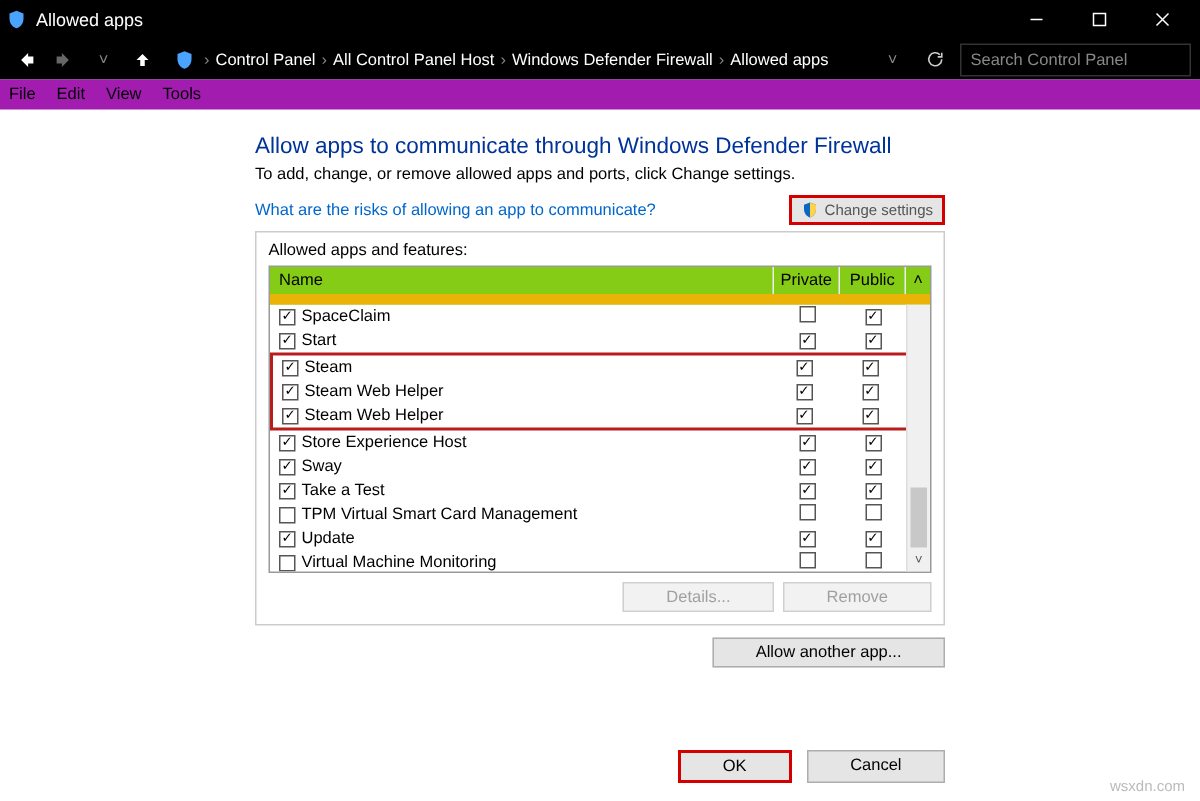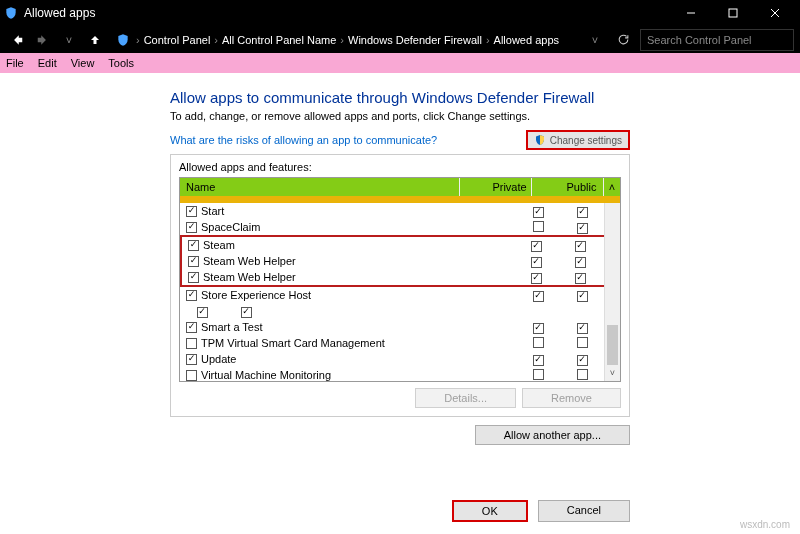--- a/index.html
+++ b/index.html
@@ -17,41 +17,41 @@
   .navbtn { width: 22px; height: 22px; display: flex; align-items: center; justify-content: center; color: #aaa; }
   .navbtn.active { color: #fff; }
   .breadcrumb { flex: 1; display: flex; align-items: center; height: 22px; background: #000; padding: 0 6px; gap: 2px; font-size: 11px; }
   .bc-sep { color: #888; padding: 0 2px; }
   .bc-item { color: #fff; white-space: nowrap; }
   .bc-shield { width: 14px; height: 14px; margin-right: 2px; }
   .refresh { width: 26px; display:flex; align-items:center; justify-content:center; color:#ccc; }
   .search { width: 154px; height: 22px; background: #000; border: 1px solid #333; color: #888; padding: 0 6px; display:flex; align-items:center; font-size:11px; }
 
   
-  .menubar { height: 20px; display: flex; align-items: center; padding: 0 6px; gap: 14px; font-size: 11px; background:#f9a8d4; }
+  .menubar { height: 20px; display: flex; align-items: center; padding: 0 6px; gap: 14px; font-size: 11px; background:#a21caf; }
   .menubar span { color:#000; }
 
   
   .content { padding: 10px 170px 10px 170px; }
   .heading { color: #003399; font-size: 15px; margin: 6px 0 4px 0; }
   .subtext { font-size: 11px; color: #000; margin-bottom: 8px; }
   .row-risk { display: flex; align-items: center; margin-bottom: 4px; }
   .link { color: #0066cc; flex: 1; font-size: 11px; }
   .change-btn { border: 2px solid #d40000; padding: 2px 6px; background: #e5e5e5; display:flex; align-items:center; gap:4px; font-size:10px; color:#555; }
   .shield-sm { width: 12px; height: 12px; }
 
   
   .groupbox { border: 1px solid #ccc; padding: 6px 8px 8px 8px; margin-top: 4px; position: relative; }
   .groupbox > .gb-label { font-size: 11px; padding-bottom: 4px; }
 
   
   .tbl { border: 1px solid #999; width: 100%; }
   .tbl-head { display: flex; background: #84cc16; border-bottom: 7px solid #eab308; font-size:11px; }
   .tbl-head .col-name { flex:1; padding: 3px 6px; border-right: 1px solid #eee; }
-  .tbl-head .col-p { width: 44px; text-align:center; padding:3px 0; border-right:1px solid #eee;margin-left:28px; }
+  .tbl-head .col-p { width: 44px; text-align:center; padding:3px 0; border-right:1px solid #eee; }
   .tbl-head .col-sb { width: 16px; display:flex; align-items:center; justify-content:center; }
   .tbl-body { height: 178px; overflow: hidden; position: relative; }
   .row { display:flex; align-items:center; font-size:11px; height: 16px; }
   .row .cell-name { flex:1; padding: 0 6px; display:flex; align-items:center; gap:4px; }
   .row .cell-p { width:44px; text-align:center; }
   .row .cell-sb { width:16px; }
   .cb { width: 11px; height: 11px; border: 1px solid #555; display:inline-flex; align-items:center; justify-content:center; font-size:9px; line-height:1; background:#fff; }
   .cb.checked::after { content: "✓"; font-size:9px; position:relative; top:-1px; }
   .highlight-box-outer { border: 2px solid #b91c1c; }
   .sb-track { position:absolute; right:0; top:0; bottom:0; width:16px; background:#f0f0f0; border-left:1px solid #ddd; display:flex; flex-direction:column; }
@@ -111,21 +111,21 @@
         <path fill="#fff" d="M12 4l-8 8h5v8h6v-8h5z"></path>
       </svg>
     </div>
   <div class="breadcrumb">
     <svg class="bc-shield" viewBox="0 0 24 24">
         <path fill="#4aa3ff" d="M12 2l8 3v6c0 5-3.4 9.7-8 11-4.6-1.3-8-6-8-11V5l8-3z"></path>
       </svg>
     <span class="bc-sep">›</span>
     <span class="bc-item">Control Panel</span>
     <span class="bc-sep">›</span>
-    <span class="bc-item">All Control Panel Name</span>
+    <span class="bc-item">All Control Panel Host</span>
     <span class="bc-sep">›</span>
     <span class="bc-item">Windows Defender Firewall</span>
     <span class="bc-sep">›</span>
     <span class="bc-item">Allowed apps</span>
   </div>
   <div class="navbtn" style="color:#888;">˅</div>
   <div class="refresh">
       <svg width="13" height="13" viewBox="0 0 24 24">
         <path fill="none" stroke="#ccc" stroke-width="2" d="M20 12a8 8 0 11-2.3-5.6M20 4v5h-5"></path>
       </svg>
@@ -162,32 +162,32 @@
       <div class="tbl-head">
         <div class="col-name">Name</div>
         <div class="col-p">Private</div>
         <div class="col-p">Public</div>
         <div class="col-sb">˄</div>
       </div>
       <div class="tbl-body" id="tbl-body">
         <div class="row">
             <div class="cell-name">
               <span class="cb checked"></span>
+              <span>SpaceClaim</span>
+            </div>
+            <div class="cell-p"><span class="cb"></span></div>
+            <div class="cell-p"><span class="cb checked"></span></div>
+            <div class="cell-sb"></div>
+          </div>
+          <div class="row">
+            <div class="cell-name">
+              <span class="cb checked"></span>
               <span>Start</span>
             </div>
             <div class="cell-p"><span class="cb checked"></span></div>
-            <div class="cell-p"><span class="cb checked"></span></div>
-            <div class="cell-sb"></div>
-          </div>
-          <div class="row">
-            <div class="cell-name">
-              <span class="cb checked"></span>
-              <span>SpaceClaim</span>
-            </div>
-            <div class="cell-p"><span class="cb"></span></div>
             <div class="cell-p"><span class="cb checked"></span></div>
             <div class="cell-sb"></div>
           </div>
           <div class="highlight-box-outer">
             <div class="row">
               <div class="cell-name">
                 <span class="cb checked"></span>
                 <span>Steam</span>
               </div>
               <div class="cell-p"><span class="cb checked"></span></div>
@@ -216,28 +216,32 @@
           <div class="row">
             <div class="cell-name">
               <span class="cb checked"></span>
               <span>Store Experience Host</span>
             </div>
             <div class="cell-p"><span class="cb checked"></span></div>
             <div class="cell-p"><span class="cb checked"></span></div>
             <div class="cell-sb"></div>
           </div>
           <div class="row">
-            <div class="cell-p"><span class="cb checked"></span></div>
-            <div class="cell-p"><span class="cb checked"></span></div>
-            <div class="cell-sb"></div>
-          </div>
-          <div class="row">
-            <div class="cell-name">
-              <span class="cb checked"></span>
-              <span>Smart a Test</span>
+            <div class="cell-name">
+              <span class="cb checked"></span>
+              <span>Sway</span>
+            </div>
+            <div class="cell-p"><span class="cb checked"></span></div>
+            <div class="cell-p"><span class="cb checked"></span></div>
+            <div class="cell-sb"></div>
+          </div>
+          <div class="row">
+            <div class="cell-name">
+              <span class="cb checked"></span>
+              <span>Take a Test</span>
             </div>
             <div class="cell-p"><span class="cb checked"></span></div>
             <div class="cell-p"><span class="cb checked"></span></div>
             <div class="cell-sb"></div>
           </div>
           <div class="row">
             <div class="cell-name">
               <span class="cb"></span>
               <span>TPM Virtual Smart Card Management</span>
             </div>

